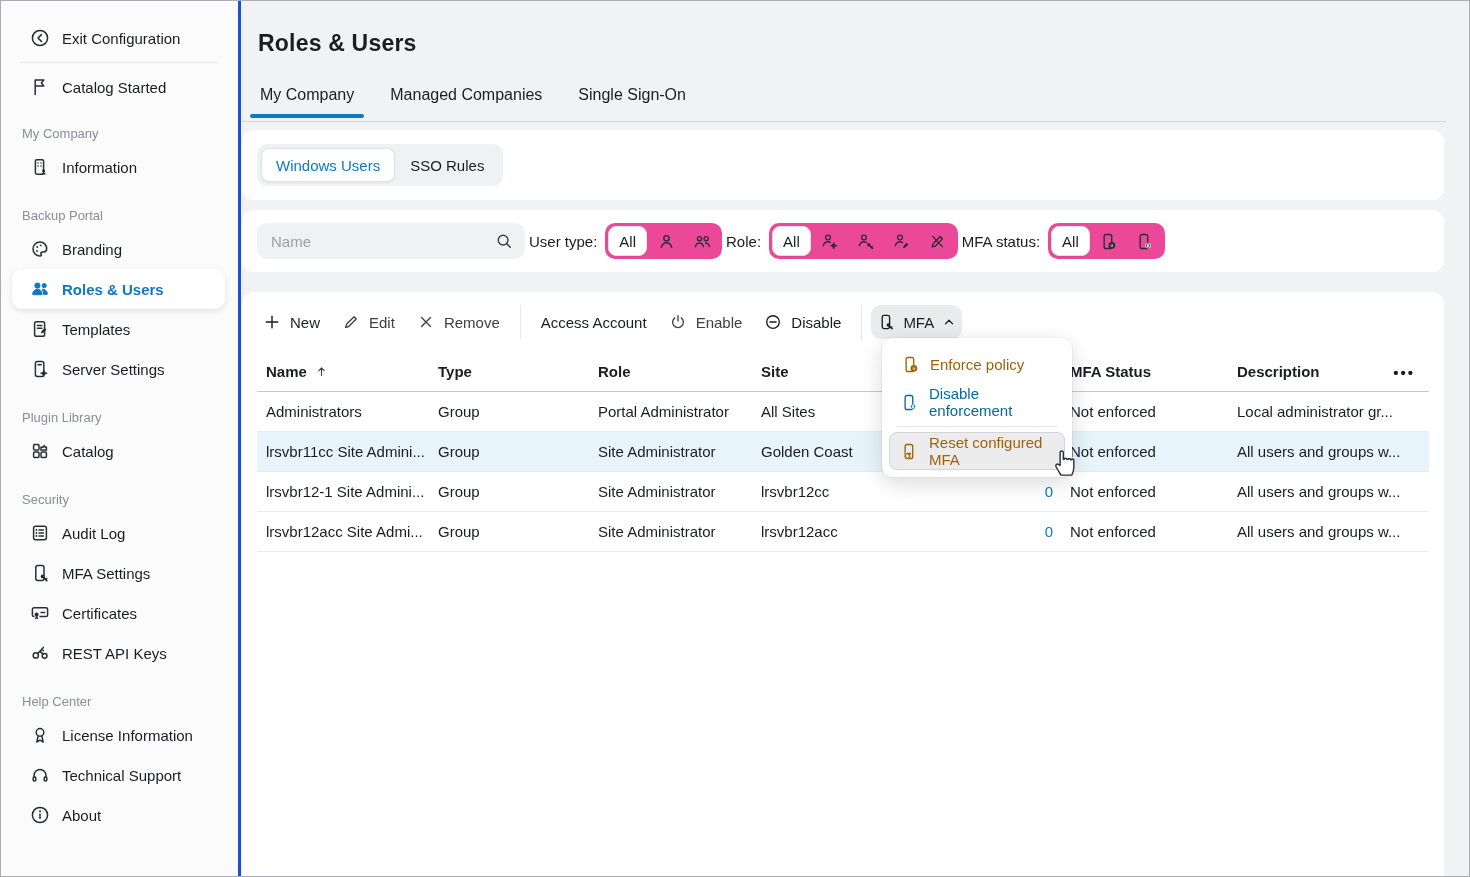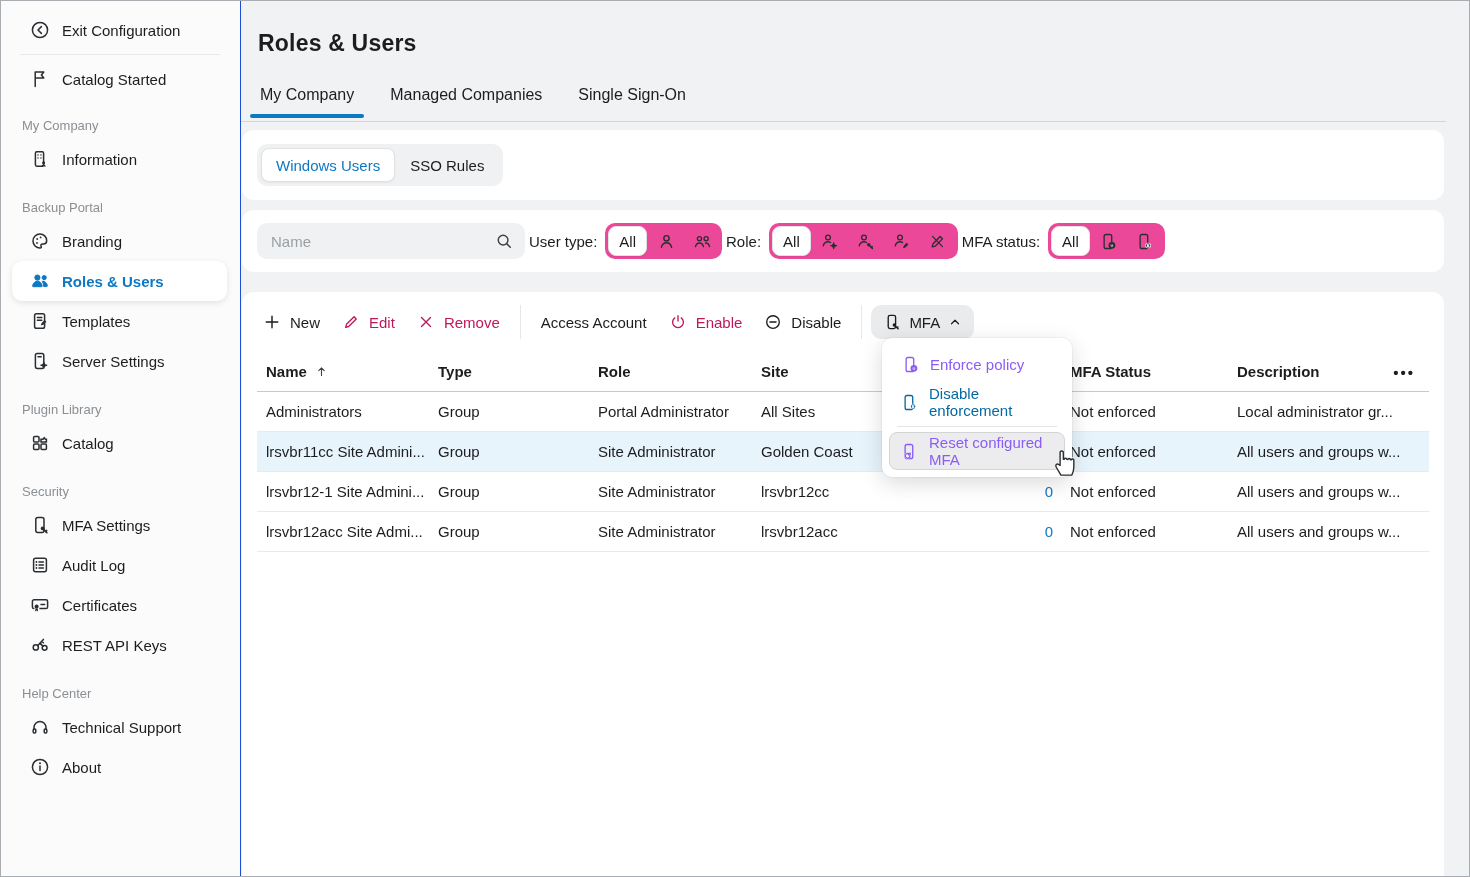--- a/index.html
+++ b/index.html
@@ -7,21 +7,21 @@
   body {
     width:1470px; height:877px; position:relative; overflow:hidden;
     background:#f1f2f3; color:#1b1d1f;
     font-family:"Liberation Sans", sans-serif; font-size:15px; cursor:default;
   }
   .frame { position:absolute; inset:0; border:1px solid #a9adb1; pointer-events:none; z-index:99; }
 
   
   .sidebar {
     position:absolute; left:0; top:0; bottom:0; width:241px;
-    background:#fbfbfc; border-right:1px solid #1d4ed8; padding-top:12px;
+    background:#fbfbfc; border-right:3px solid #1d4ed8; padding-top:20px;
   }
   .side-item { display:flex; align-items:center; height:40px; padding:0 0 0 30px; gap:12px; color:#1b1d1f; }
   .side-item .ic { width:20px; height:20px; flex:0 0 20px; display:flex; align-items:center; justify-content:center; color:#2b2e30; }
   .side-item.top { height:36px; }
   .side-divider { height:1px; background:#e6e8e9; margin:6px 20px 6px 20px; }
   .side-label { height:42px; display:flex; align-items:flex-end; padding:0 0 6px 22px; font-size:13px; color:#8a8f94; }
   .side-item.active {
     margin:0 13px 0 12px; padding-left:18px; height:40px;
     background:#ffffff; border-radius:10px; box-shadow:0 2px 6px rgba(0,0,0,.10);
     color:#0f78c2; font-weight:600;
@@ -54,42 +54,42 @@
   .search input { flex:1; border:none; outline:none; background:transparent; font-size:15px; font-family:inherit; color:#1b1d1f; }
   .search input::placeholder { color:#9aa0a4; }
   .f-label { margin-left:4px; margin-right:8px; white-space:nowrap; }
   .filter-seg { display:flex; align-items:center; background:#ec4899; border-radius:10px; padding:3px; gap:2px; }
   .fs-all { height:30px; padding:0 10px; background:#fff; border:1px solid #e0e2e4; border-radius:8px; display:flex; align-items:center; justify-content:center; box-shadow:0 1px 2px rgba(0,0,0,.06); }
   .fs-icon { width:34px; height:30px; display:flex; align-items:center; justify-content:center; color:#2b2e30; }
 
   
   .toolbar { display:flex; align-items:center; height:60px; padding:0 10px; }
   .tbtn { display:flex; align-items:center; gap:9px; padding:8px 11px; border-radius:8px; font-size:15px; color:#1b1d1f; }
-  .tbtn.disabled { color:#be185d; }
+  .tbtn.disabled { color:#404040; }
   .tb-divider { width:1px; height:34px; background:#e5e7e8; margin:0 9px; }
-  .mfa-btn { display:flex; align-items:center; gap:8px; padding:8px 12px; background:#e9ebec; border-radius:10px; font-size:15px; }
+  .mfa-btn { display:flex; align-items:center; gap:8px; padding:8px 6px; background:#e9ebec; border-radius:10px; font-size:15px; }
 
   
   .tbl { margin:0 15px; }
   .tgrid { display:grid; grid-template-columns:172px 160px 163px 161px 148px 167px 1fr; align-items:center; }
   .thead { height:40px; font-weight:700; border-bottom:1px solid #c7c9cb; position:relative; }
   .trow { height:40px; border-bottom:1px solid #e8eaeb; }
   .trow.selected { background:#e8f4fc; }
   .tcell { padding-left:9px; white-space:nowrap; overflow:hidden; }
   .tcell.count { text-align:right; padding-right:8px; color:#0f78c2; }
   .name-head { display:flex; align-items:center; gap:8px; }
   .ellipsis-btn { position:absolute; right:14px; top:12px; color:#1b1d1f; letter-spacing:2px; font-weight:700; }
 
   
   .menu {
     position:absolute; left:641px; top:338px; width:190px; background:#fff;
     border-radius:10px; padding:7px; z-index:10;
     box-shadow:0 6px 22px rgba(0,0,0,.15), 0 0 0 1px rgba(0,0,0,.03);
   }
-  .menu-item { display:flex; align-items:center; gap:10px; height:38px; padding:0 10px; font-size:15px; border-radius:8px; border:1px solid transparent; color:#8b5cf6; }
+  .menu-item { display:flex; align-items:center; gap:10px; height:38px; padding:0 10px; font-size:15px; border-radius:8px; border:1px solid transparent; color:#a16207; }
   .menu-item .ic { width:20px; height:20px; display:flex; align-items:center; justify-content:center; }
   .menu-item.disabled { color:#0369a1; }
   .menu-item.hovered { background:#ececee; border-color:#d2d4d6; }
   .menu-divider { height:1px; background:#e3e5e6; margin:5px 8px; }
 
   .cursor { position:absolute; left:812px; top:447px; z-index:20; }
 
   svg { display:block; }
   .ic svg, .fs-icon svg { stroke:currentColor; }
 </style>
@@ -184,36 +184,36 @@
           <path d="M11 6.3h2l1.2-1.6 1.2 1.6h1v2.7h-5.4z"></path>
         </svg>
     </span>
     <span>Catalog</span>
   </div>
 
   <div class="side-label">Security</div>
   <div class="side-item">
     <span class="ic">
       <svg width="20" height="20" viewBox="0 0 20 20" fill="none" stroke-width="1.5">
+          <rect x="3.6" y="3.2" width="12.8" height="13.6" rx="2"></rect>
+          <path d="M9 7h4.4M9 10h4.4M9 13h4.4" stroke-linecap="round"></path>
+          <path d="M6.4 7h.01M6.4 10h.01M6.4 13h.01" stroke-linecap="round" stroke-width="1.8"></path>
+        </svg>
+    </span>
+    <span>Audit Log</span>
+  </div>
+  <div class="side-item">
+    <span class="ic">
+      <svg width="20" height="20" viewBox="0 0 20 20" fill="none" stroke-width="1.5">
           <rect x="5.8" y="2.6" width="8.2" height="14.8" rx="2"></rect>
           <circle cx="12.6" cy="13.4" r="1.9" fill="currentColor" stroke="none"></circle>
           <path d="M13.8 14.6l3 3M15.6 16.4l1-.9" stroke-linecap="round" stroke-width="1.7"></path>
         </svg>
     </span>
     <span>MFA Settings</span>
-  </div>
-  <div class="side-item">
-    <span class="ic">
-      <svg width="20" height="20" viewBox="0 0 20 20" fill="none" stroke-width="1.5">
-          <rect x="3.6" y="3.2" width="12.8" height="13.6" rx="2"></rect>
-          <path d="M9 7h4.4M9 10h4.4M9 13h4.4" stroke-linecap="round"></path>
-          <path d="M6.4 7h.01M6.4 10h.01M6.4 13h.01" stroke-linecap="round" stroke-width="1.8"></path>
-        </svg>
-    </span>
-    <span>Audit Log</span>
   </div>
   <div class="side-item">
     <span class="ic">
       <svg width="20" height="20" viewBox="0 0 20 20" fill="none" stroke-width="1.5">
           <path d="M4.4 13.6h-0.4a1.6 1.6 0 0 1-1.6-1.6V6.4a1.6 1.6 0 0 1 1.6-1.6h12a1.6 1.6 0 0 1 1.6 1.6v5.6a1.6 1.6 0 0 1-1.6 1.6H9.4"></path>
           <path d="M11 9.4h3.6" stroke-linecap="round"></path>
           <circle cx="6.6" cy="11.6" r="2" fill="currentColor" stroke="none"></circle>
           <path d="M5.6 13.2l-.6 3.2 1.6-1 1.6 1-.6-3.2" fill="currentColor" stroke="none"></path>
         </svg>
     </span>
@@ -225,20 +225,29 @@
           <circle cx="5.8" cy="12.4" r="2.6"></circle>
           <path d="M7.8 10.6 13.4 4.4M11.6 6.2l1.8 1.6M9.8 8.2l1.6 1.4" stroke-linecap="round"></path>
           <circle cx="14.6" cy="12.8" r="2.4"></circle>
           <path d="M13 11.2 10.4 8.4" stroke-linecap="round"></path>
         </svg>
     </span>
     <span>REST API Keys</span>
   </div>
 
   <div class="side-label">Help Center</div>
+  <div class="side-item">
+    <span class="ic">
+      <svg width="20" height="20" viewBox="0 0 20 20" fill="none" stroke-width="1.5">
+          <circle cx="10" cy="7.4" r="3.8"></circle>
+          <path d="M8.2 10.8 6.8 17l3.2-1.9 3.2 1.9-1.4-6.2" stroke-linejoin="round"></path>
+        </svg>
+    </span>
+    <span>License Information</span>
+  </div>
   <div class="side-item">
     <span class="ic">
       <svg width="20" height="20" viewBox="0 0 20 20" fill="none" stroke-width="1.5">
           <path d="M4 13v-2.6a6 6 0 0 1 12 0V13"></path>
           <rect x="3.2" y="12" width="2.6" height="4" rx="1"></rect>
           <rect x="14.2" y="12" width="2.6" height="4" rx="1"></rect>
         </svg>
     </span>
     <span>Technical Support</span>
   </div>

